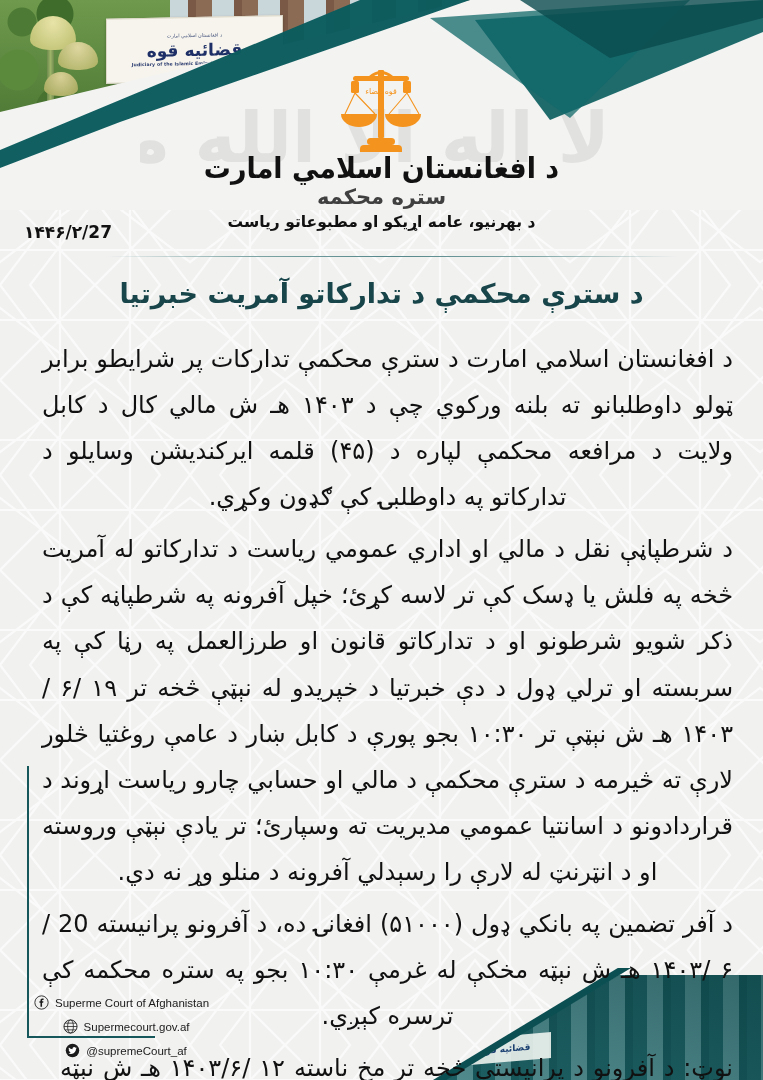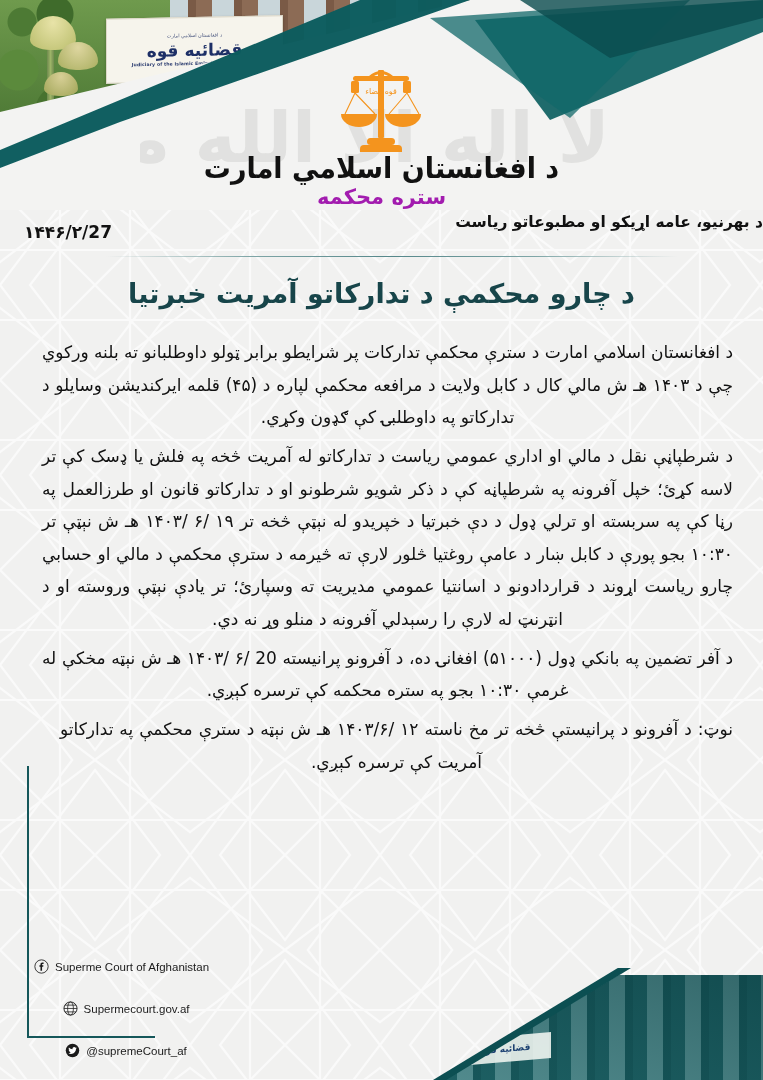--- a/index.html
+++ b/index.html
@@ -174,29 +174,28 @@
     left:0;top:155px;width:763px;
     text-align:center;
   }
   .emirate-calli{
     font-size:27px;color:#111;font-weight:bold;
     letter-spacing:-1px;line-height:1.05;
     font-family:"DejaVu Sans",sans-serif;
     transform:scaleY(1.05);
   }
   .court-name{
-    font-size:21px;color:#a21caf;font-weight:bold;
+    font-size:21px;color:#404040;font-weight:bold;
     margin-top:2px;line-height:1.15;
     font-family:"DejaVu Sans",sans-serif;
   }
   .dept-name{
     font-size:15.5px;color:#111;font-weight:bold;
     margin-top:4px;line-height:1.2;
     font-family:"DejaVu Sans",sans-serif;
-    text-align:right;
   }
   .date-stamp{
     position:absolute;z-index:6;
     left:24px;top:222px;
     font-size:17px;color:#111;font-weight:bold;
     direction:ltr;
     font-family:"DejaVu Sans",sans-serif;
   }
 
   .hr-sep{
@@ -217,21 +216,21 @@
   }
 
   
   .body-wrap{
     position:absolute;z-index:6;
     left:30px;top:336px;width:703px;
     direction:rtl;text-align:justify;
     text-align-last:center;
   }
   .para{
-    font-size:17px;
+    font-size:24px;
     line-height:1.92;
     color:#111;
     margin:0 0 6px 12px;
     font-family:"DejaVu Sans",sans-serif;
     text-align:justify;
     text-justify:inter-word;
   }
   .para:last-child{margin-bottom:0;padding-left:18px;}
 
   
@@ -254,21 +253,21 @@
     direction:ltr;
     gap:9px;
     flex-direction:column;
   }
   .f-item{
     display:flex;align-items:center;gap:6px;
     font-size:11.5px;color:#1b1b1b;
     font-family:"Liberation Sans",sans-serif;
     white-space:nowrap;
   }
-  .f-item + .f-item{margin-left:9px;margin-top:18px;}
+  .f-item + .f-item{margin-left:9px;}
   .f-ico{
     width:15px;height:15px;flex:0 0 15px;
     display:block;
   }
 
   
   .bottom-photo{
     position:absolute;z-index:4;
     right:0;bottom:0;width:320px;height:105px;
     overflow:hidden;
@@ -376,21 +375,21 @@
   <div class="hdr">
     <div class="emirate-calli">د افغانستان اسلامي امارت</div>
     <div class="court-name">ستره محکمه</div>
     <div class="dept-name">د بهرنیو، عامه اړیکو او مطبوعاتو ریاست</div>
   </div>
 
   <div class="date-stamp">۱۴۴۶/۲/27</div>
 
   <div class="hr-sep"></div>
 
-  <div class="doc-title">د چارو محکمې د تدارکاتو آمریت خبرتیا</div>
+  <div class="doc-title">د سترې محکمې د تدارکاتو آمریت خبرتیا</div>
 
   <div class="body-wrap">
     <p class="para">د افغانستان اسلامي امارت د سترې محکمې تدارکات پر شرایطو برابر ټولو داوطلبانو ته بلنه ورکوي چې د ۱۴۰۳ هـ ش مالي کال د کابل ولایت د مرافعه محکمې لپاره د (۴۵) قلمه ایرکندیشن وسایلو د تدارکاتو په داوطلبۍ کې ګډون وکړي.</p>
     <p class="para">د شرطپاڼې نقل د مالي او اداري عمومي ریاست د تدارکاتو له آمریت څخه په فلش یا ډسک کې تر لاسه کړئ؛ خپل آفرونه په شرطپاڼه کې د ذکر شویو شرطونو او د تدارکاتو قانون او طرزالعمل په رڼا کې په سربسته او ترلي ډول د دې خبرتیا د خپریدو له نېټې څخه تر ۱۹ /۶ /۱۴۰۳ هـ ش نېټې تر ۱۰:۳۰ بجو پورې د کابل ښار د عامې روغتیا څلور لارې ته څیرمه د سترې محکمې د مالي او حسابي چارو ریاست اړوند د قراردادونو د اسانتیا عمومي مدیریت ته وسپارئ؛ تر یادې نېټې وروسته او د انټرنټ له لارې را رسېدلي آفرونه د منلو وړ نه دي.</p>
     <p class="para">د آفر تضمین په بانکي ډول (۵۱۰۰۰) افغانۍ ده، د آفرونو پرانیسته 20 /۶ /۱۴۰۳ هـ ش نېټه مخکې له غرمې ۱۰:۳۰ بجو په ستره محکمه کې ترسره کېږي.</p>
     <p class="para">نوټ: د آفرونو د پرانیستې څخه تر مخ ناسته ۱۲ /۱۴۰۳/۶ هـ ش نېټه د سترې محکمې په تدارکاتو آمریت کې ترسره کېږي.</p>
   </div>
 
   <div class="bracket-v"></div>
   <div class="bracket-h"></div>

